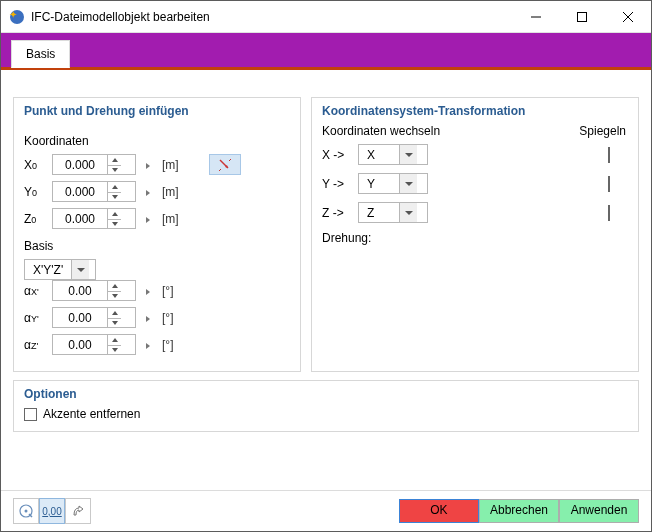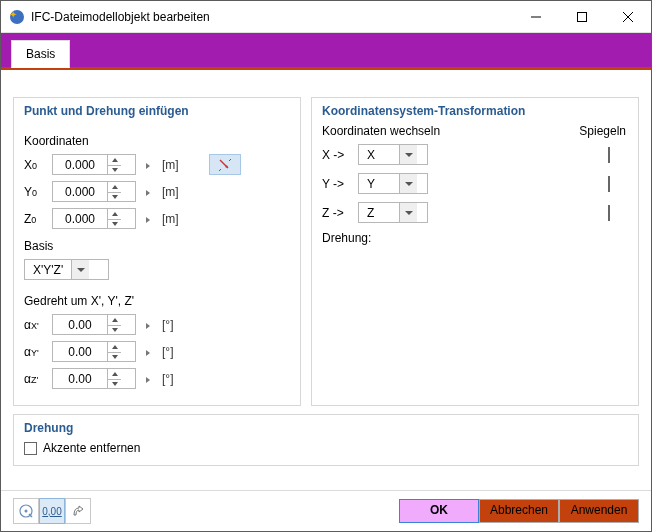--- a/index.html
+++ b/index.html
@@ -48,22 +48,22 @@
   .tr-combo{ width:70px;}
   .tr-combo .cval{min-width:40px;}
   .mirror-cell{ margin-left:auto; margin-right:18px;}
   .header-row{ display:flex; margin-bottom:6px;}
   .header-row .h1{ width:120px;}
   .header-row .h2{ margin-left:auto; margin-right:2px;}
   .hint{ margin-top:8px;}
   .footer{ height:40px; display:flex; align-items:center; padding:0 12px; background:#fff;}
   .tool{ width:26px;height:26px;border:1px solid #c9c9c9;background:#fff;display:flex;align-items:center;justify-content:center;}
   .tool.sel{ background:#dceaf7; border-color:#8fb7de;}
-  .btn{ height:24px; min-width:80px; border:1px solid #adadad; background:#c2410c; text-align:center; padding:3px 10px;}
-  .btn.primary{ border-color:#3b83d6; background:#f0abfc;font-weight:bold;}
+  .btn{ height:24px; min-width:80px; border:1px solid #adadad; background:#86efac; text-align:center; padding:3px 10px;}
+  .btn.primary{ border-color:#3b83d6; background:#ef4444;}
   .spacer{flex:1;}
   .hr{ height:1px; background:#dcdcdc; margin:0 0 0 0;}
 </style>
 </head>
 <body>
 
 <div class="window">
   <div class="titlebar">
     <span class="titlebar-icon">
       <span class="disk"></span>
@@ -181,30 +181,29 @@
                 </div>
               </div>
           </div>
           <span class="side-arrow"><svg viewBox="0 0 6 6">
                 <polygon points="1,0 5,3 1,6" fill="#777"></polygon>
               </svg></span>
           <span class="unit">[m]</span>
         </div>
 
         <div class="section-label" style="margin-top:10px">Basis</div>
-        <div class="combo" style="width:85px">
+        <div class="combo" style="width:72px">
           <span class="cval">X'Y'Z'</span>
           <span class="carr">
               <svg viewBox="0 0 8 8">
                 <polygon points="0,2 8,2 4,6" fill="#555"></polygon>
               </svg>
             </span>
         </div>
 
-        <div class="section-label" style="margin-top:14px">Gedreht um X', Y', Z'</div>
 
         <div class="coord-row">
           <span class="lbl">
               <span>α</span>
               <sub>X'</sub>
             </span>
           <div class="spinner">
             <input value="0.00" style="">
             <div class="spinbtns">
                 <div class="sbtn">
@@ -318,21 +317,21 @@
               </span>
             </div>
           <span class="mirror-cell"><span class="chk"></span></span>
         </div>
 
         <div class="hint">Drehung:</div>
       </div>
     </div>
 
     <div class="group options">
-      <div class="group-title">Drehung</div>
+      <div class="group-title">Optionen</div>
       <div class="chkrow">
         <span class="chk"></span>
         <span>Akzente entfernen</span>
       </div>
     </div>
   </div>
 
   <div class="hr"></div>
   <div class="footer">
     <div class="tool">

